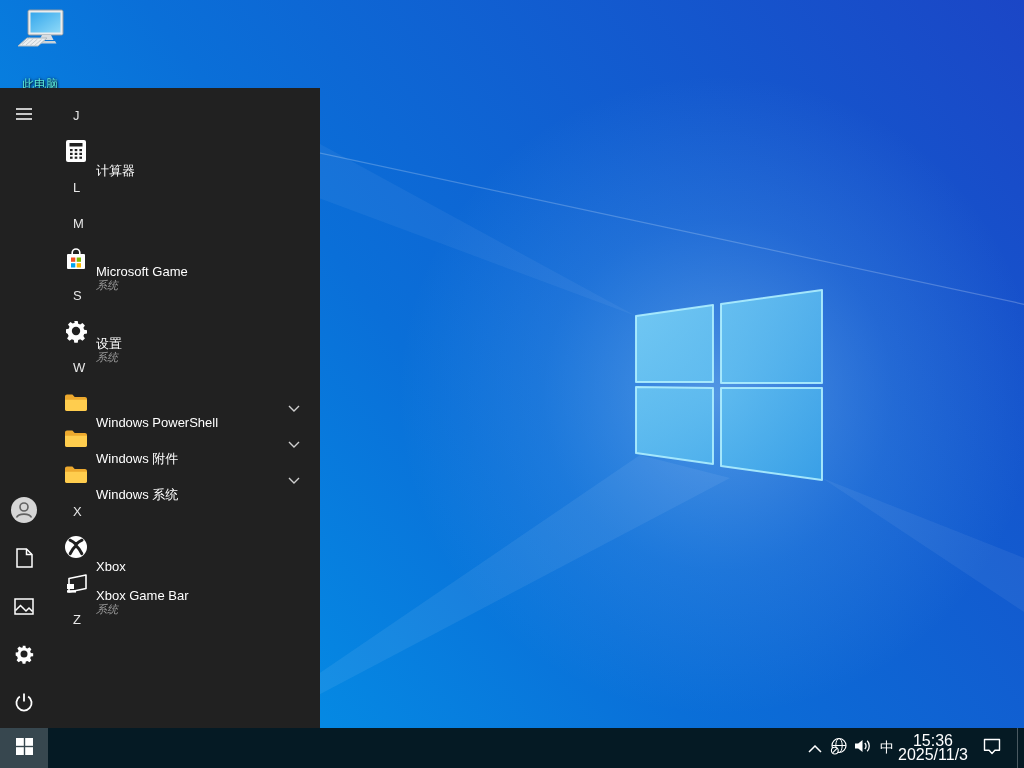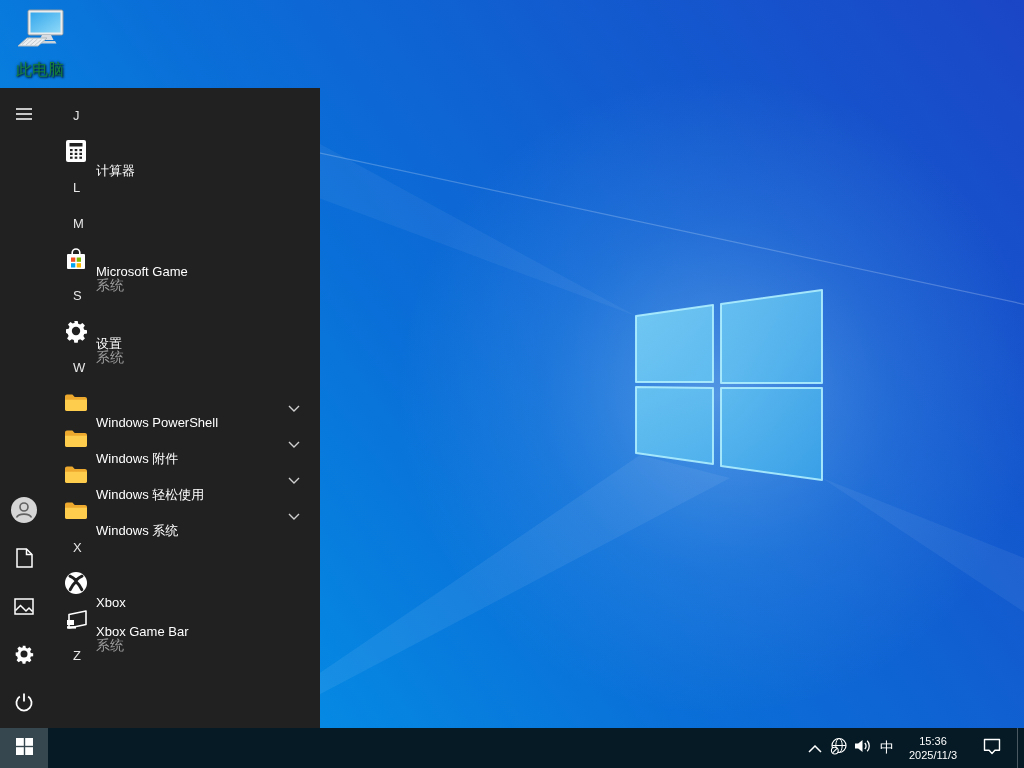--- a/index.html
+++ b/index.html
@@ -3,51 +3,51 @@
 <meta charset="utf-8">
 <style>
   html,body{margin:0;padding:0;background:#000;}
   .stage{position:relative;width:1024px;height:768px;overflow:hidden;
          font-family:"Liberation Sans","DejaVu Sans",sans-serif;-webkit-font-smoothing:antialiased;}
   .wallpaper{position:absolute;inset:0;}
 
   
   .desktop-icon{position:absolute;left:8px;top:8px;width:64px;display:flex;flex-direction:column;
                 align-items:center;cursor:default;}
-  .desktop-icon .label{margin-top:2px;color:#15803d;font-size:16px;
+  .desktop-icon .label{margin-top:18px;color:#5eead4;font-size:12px;
                 text-shadow:1px 1px 2px rgba(0,0,0,.85),0 0 3px rgba(0,0,0,.6);}
 
   
   .start-menu{position:absolute;left:0;top:88px;width:320px;height:640px;background:#212121;
               display:flex;z-index:5;}
   .rail{width:48px;display:flex;flex-direction:column;align-items:center;flex-shrink:0;}
   .rail-btn{width:48px;height:48px;display:flex;align-items:center;justify-content:center;}
   .rail-hamburger{margin-top:4px;}
   .rail-spacer{flex:1;}
   .app-list{flex:1;padding-top:9px;overflow:hidden;}
   .row{height:36px;display:flex;align-items:center;position:relative;}
   .row.header .letter{margin-left:25px;font-size:13px;color:#e8e8e8;}
   .app-icon{width:24px;height:24px;margin-left:16px;flex-shrink:0;display:flex;
             align-items:center;justify-content:center;}
   .app-text{margin-left:8px;display:flex;flex-direction:column;margin-top:38px;}
   .app-name{font-size:13px;color:#fff;line-height:15px;white-space:nowrap;}
-  .app-sub{font-size:14px;color:#9c9c9c;line-height:13px;}
+  .app-sub{font-size:11px;color:#9c9c9c;line-height:13px;font-style:italic;}
   .chevron{position:absolute;right:20px;top:14px;}
 
   
   .taskbar{position:absolute;left:0;bottom:0;width:1024px;height:40px;background:#051a24;
            display:flex;align-items:stretch;z-index:6;}
   .start-button{width:48px;background:#37474f;display:flex;align-items:center;justify-content:center;}
   .taskbar-spacer{flex:1;}
   .tray{display:flex;align-items:stretch;}
   .tray-btn{display:flex;align-items:center;justify-content:center;width:24px;}
   .tray-ime{width:24px;display:flex;align-items:center;justify-content:center;
             color:#fff;font-size:14px;}
   .tray-clock{width:68px;display:flex;flex-direction:column;align-items:center;justify-content:center;
-              color:#fff;font-size:11px;line-height:14px;}
+              color:#fff;font-size:16px;line-height:14px;}
   .tray-action{width:50px;display:flex;align-items:center;justify-content:center;}
   .show-desktop{width:6px;border-left:1px solid rgba(255,255,255,.28);}
 </style>
 </head>
 <body>
 
 <div class="stage">
 
   <svg class="wallpaper" viewBox="0 0 1024 768" width="1024" height="768">
     <defs>
@@ -262,36 +262,20 @@
             <span class="app-name">Windows 附件</span>
           </span>
         <span class="chevron">
           <svg width="12" height="8" viewBox="0 0 12 8">
               <path d="M1 1l5 5 5-5" fill="none" stroke="#cfcfcf" stroke-width="1.4"></path>
             </svg>
         </span>
       </div>
 
 
-      <div class="row">
-        <span class="app-icon">
-          <svg width="24" height="20" viewBox="0 0 24 20">
-            <path d="M1 3.5C1 2.4 1.9 1.5 3 1.5h5.4l2.3 2.6H21c1.1 0 2 .9 2 2V16c0 1.1-.9 2-2 2H3c-1.1 0-2-.9-2-2z" fill="#eda92e"></path>
-            <path d="M1 6.8h22V16c0 1.1-.9 2-2 2H3c-1.1 0-2-.9-2-2z" fill="#ffcd4e"></path>
-          </svg>
-        </span>
-        <span class="app-text">
-            <span class="app-name">Windows 轻松使用</span>
-          </span>
-        <span class="chevron">
-          <svg width="12" height="8" viewBox="0 0 12 8">
-              <path d="M1 1l5 5 5-5" fill="none" stroke="#cfcfcf" stroke-width="1.4"></path>
-            </svg>
-        </span>
-      </div>
 
       <div class="row">
         <span class="app-icon">
           <svg width="24" height="20" viewBox="0 0 24 20">
             <path d="M1 3.5C1 2.4 1.9 1.5 3 1.5h5.4l2.3 2.6H21c1.1 0 2 .9 2 2V16c0 1.1-.9 2-2 2H3c-1.1 0-2-.9-2-2z" fill="#eda92e"></path>
             <path d="M1 6.8h22V16c0 1.1-.9 2-2 2H3c-1.1 0-2-.9-2-2z" fill="#ffcd4e"></path>
           </svg>
         </span>
         <span class="app-text">
             <span class="app-name">Windows 系统</span>

